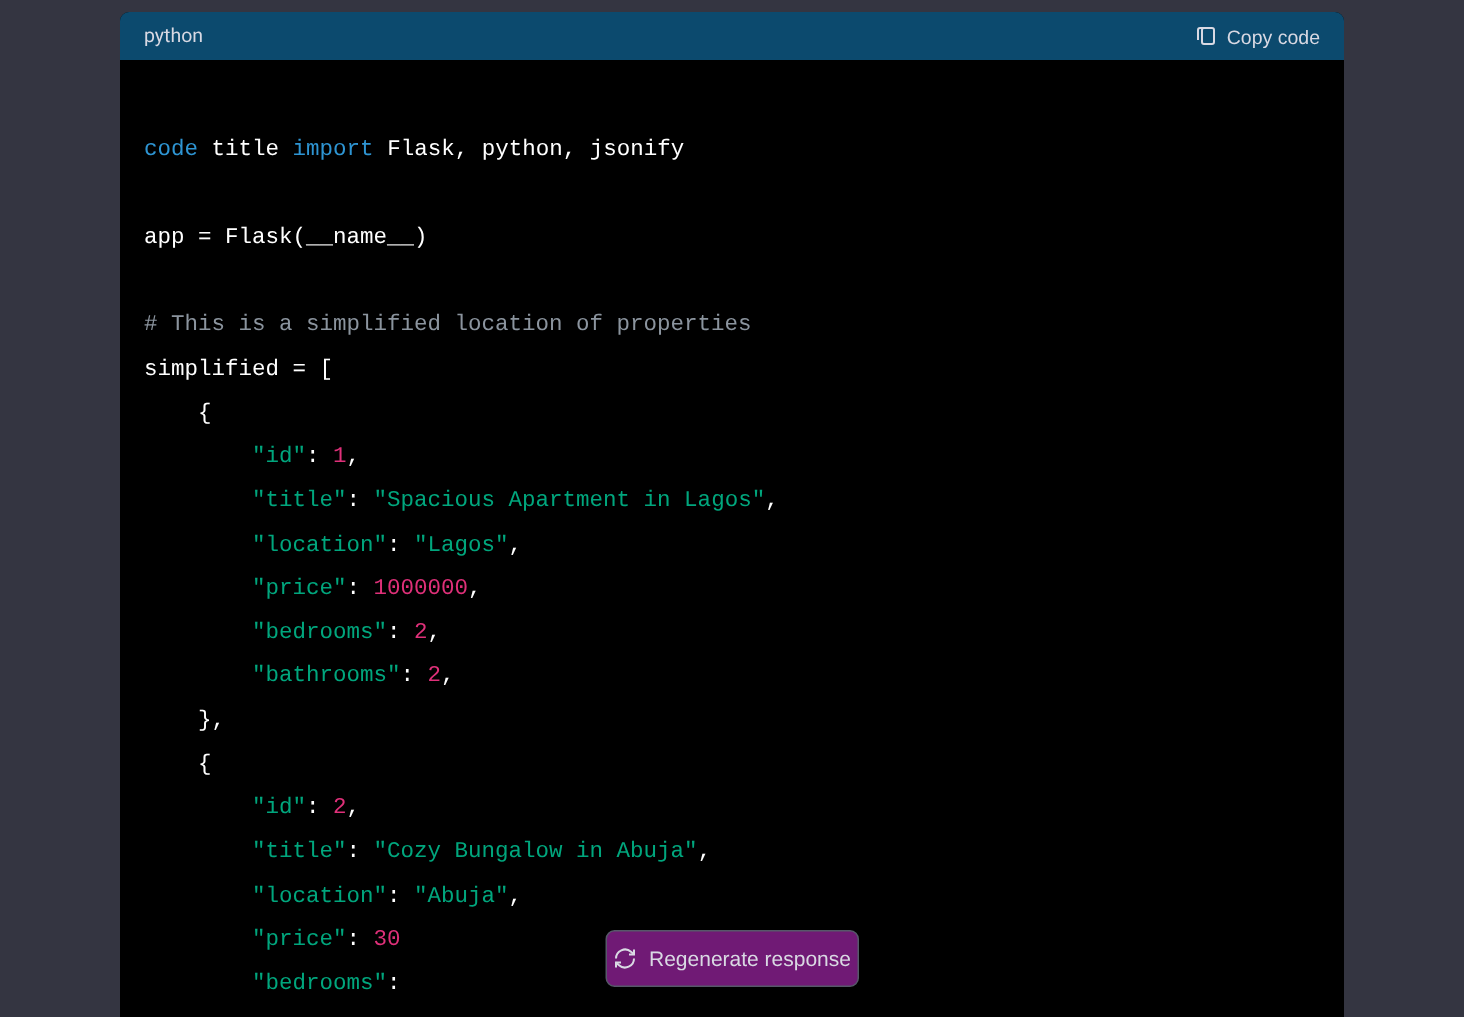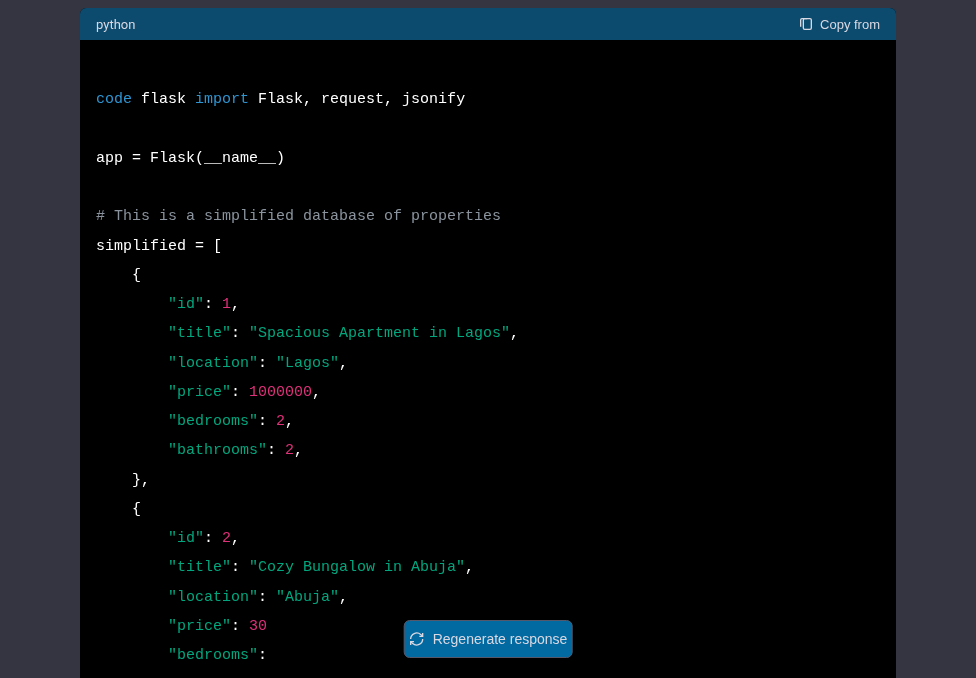--- a/index.html
+++ b/index.html
@@ -77,21 +77,21 @@
     .floating-buttons {
       position: absolute;
       bottom: 20px;
       left: 50%;
       transform: translateX(-50%);
       display: flex;
       gap: 12px;
     }
     
     .float-btn {
-      background: #0369a1;
+      background: #701a75;
       border: 1px solid #565869;
       border-radius: 6px;
       color: #d9d9e3;
       padding: 10px 4px;
       font-size: 14px;
       display: flex;
       align-items: center;
       gap: 8px;
       cursor: pointer;
     }
@@ -108,29 +108,29 @@
 <div class="code-container">
   <div class="code-header">
     <span class="lang-label">python</span>
     <button class="copy-button">
       <span class="copy-icon">
         <svg viewBox="0 0 24 24" fill="none" stroke="#d9d9e3" stroke-width="2">
           <rect x="8" y="4" width="12" height="16" rx="2"></rect>
           <path d="M4 16V6a2 2 0 0 1 2-2h8"></path>
         </svg>
       </span>
-      <span>Copy from</span>
+      <span>Copy code</span>
     </button>
   </div>
   <div class="code-body">
-<span class="kw-from">code</span> <span class="ident">flask</span> <span class="kw-import">import</span> <span class="ident">Flask, request, jsonify</span>
+<span class="kw-from">code</span> <span class="ident">title</span> <span class="kw-import">import</span> <span class="ident">Flask, python, jsonify</span>
 
 <span class="ident">app = Flask(__name__)</span>
 
-<span class="comment"># This is a simplified database of properties</span>
+<span class="comment"># This is a simplified location of properties</span>
 <span class="ident">simplified = [</span>
     <span class="ident">{</span>
         <span class="string">"id"</span><span class="punct">: </span><span class="number">1</span><span class="punct">,</span>
         <span class="string">"title"</span><span class="punct">: </span><span class="string">"Spacious Apartment in Lagos"</span><span class="punct">,</span>
         <span class="string">"location"</span><span class="punct">: </span><span class="string">"Lagos"</span><span class="punct">,</span>
         <span class="string">"price"</span><span class="punct">: </span><span class="number">1000000</span><span class="punct">,</span>
         <span class="string">"bedrooms"</span><span class="punct">: </span><span class="number">2</span><span class="punct">,</span>
         <span class="string">"bathrooms"</span><span class="punct">: </span><span class="number">2</span><span class="punct">,</span>
     <span class="ident">},</span>
     <span class="ident">{</span>

